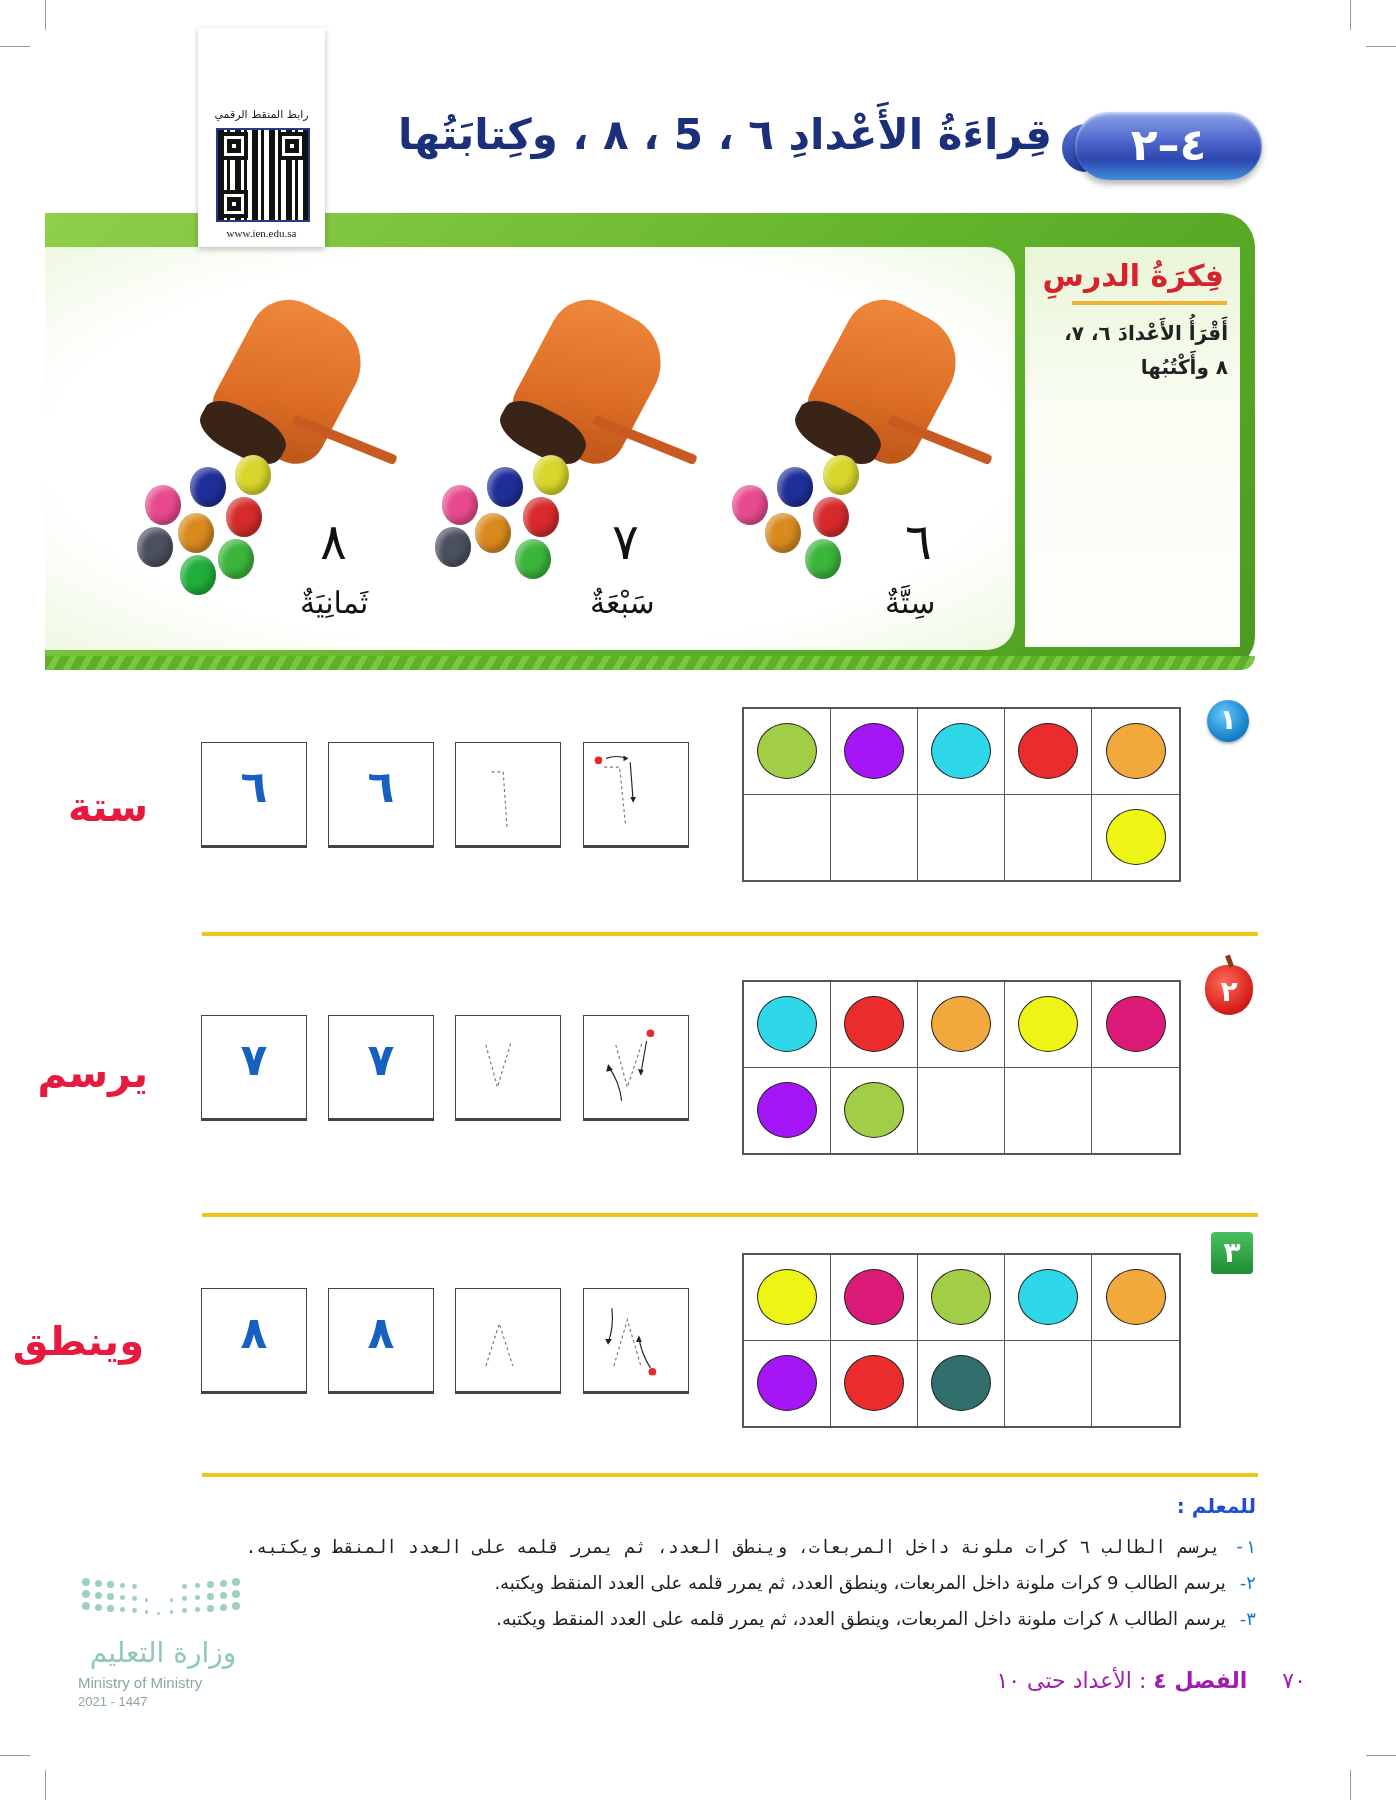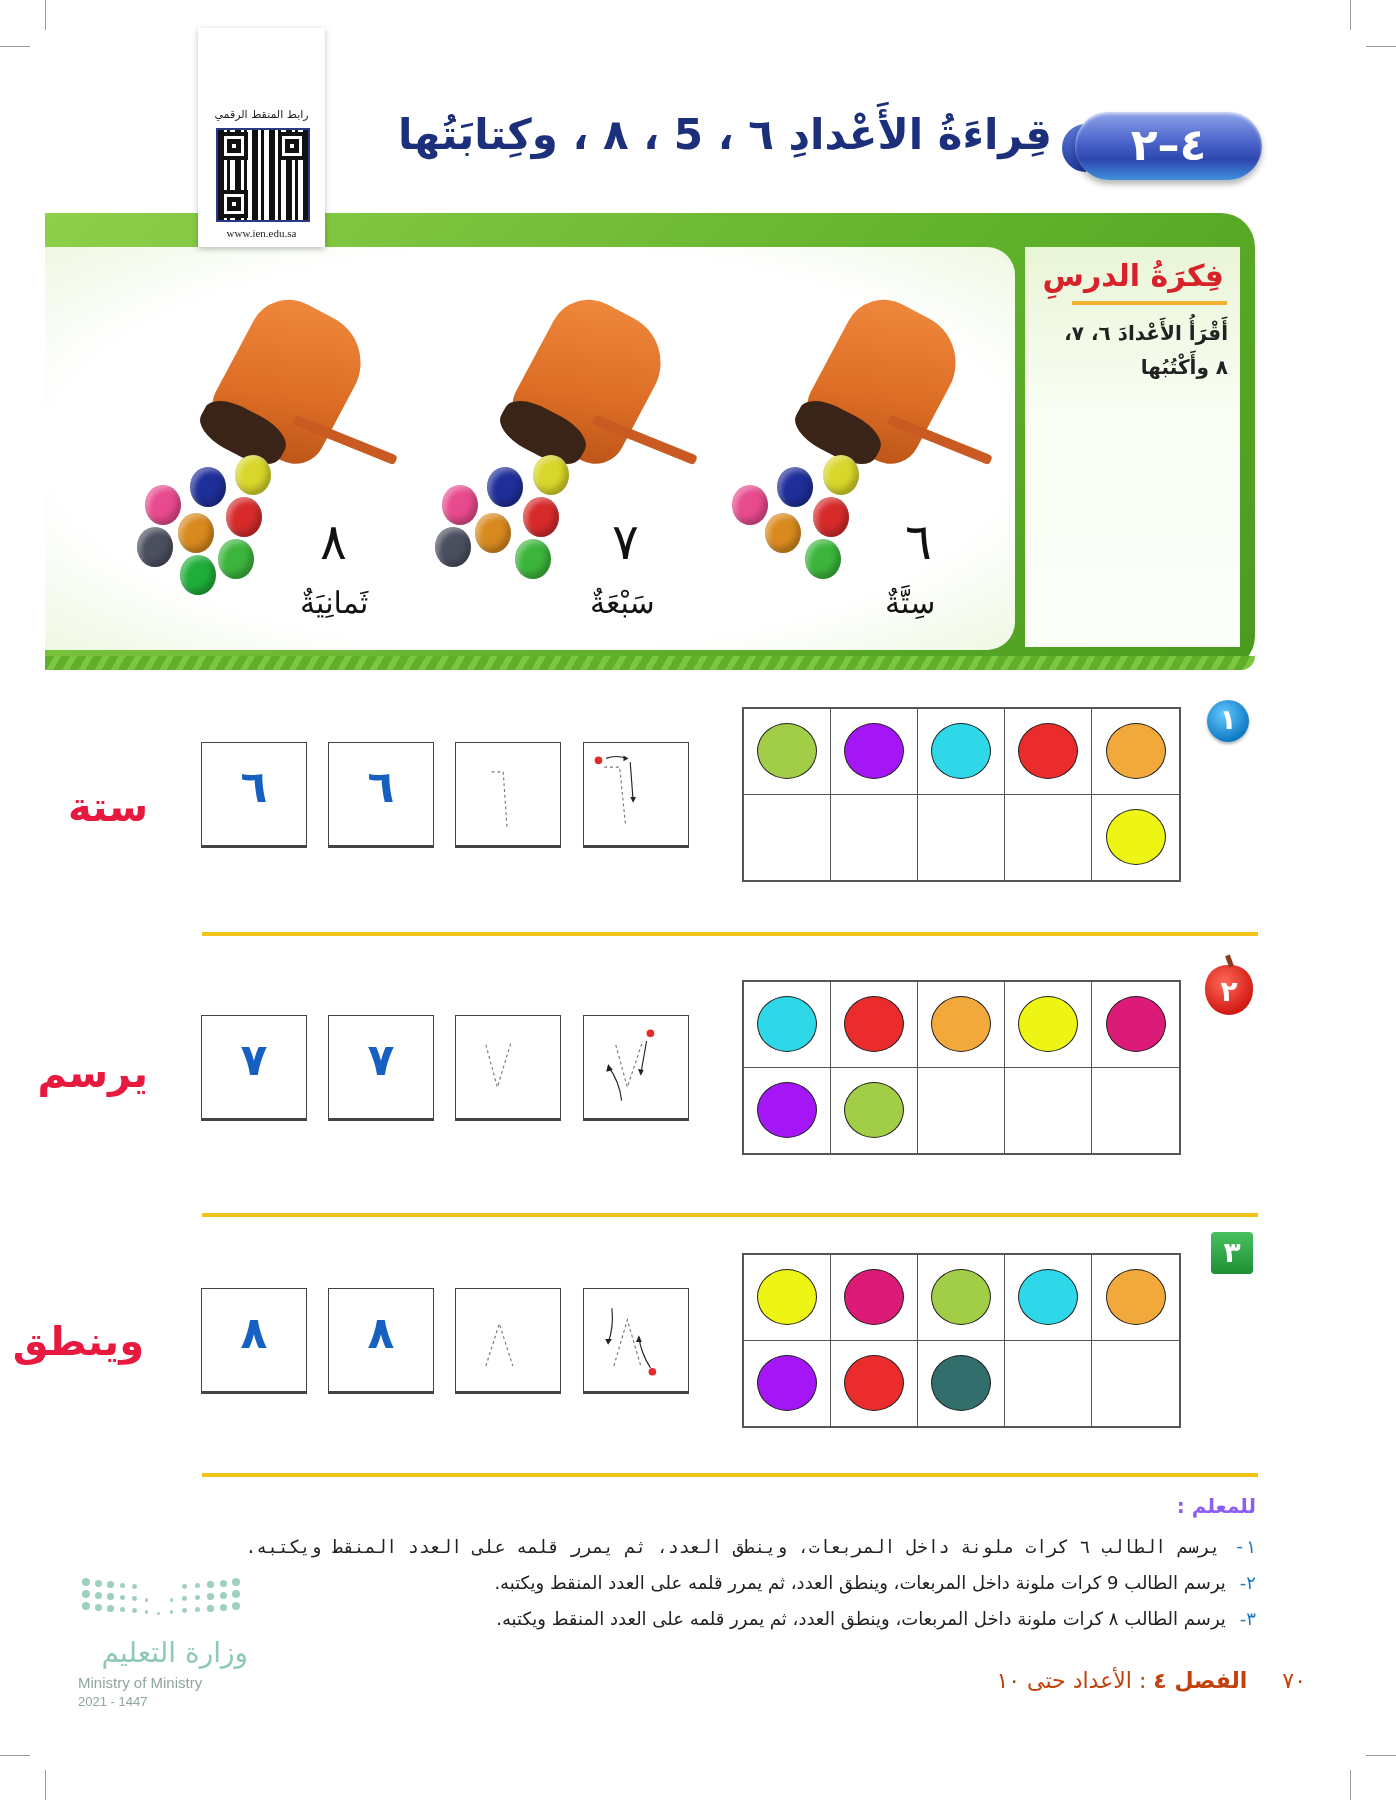--- a/index.html
+++ b/index.html
@@ -51,29 +51,29 @@
   .cell:nth-child(5n){border-right:none;}
   .cell:nth-child(n+6){border-bottom:none;}
   .ball{position:absolute;left:50%;top:50%;width:60px;height:56px;transform:translate(-50%,-50%);border-radius:50%;border:1.5px solid #222;box-sizing:border-box;}
   .divider{position:absolute;left:202px;width:1056px;height:4px;background:#f2c419;}
   .badge{position:absolute;}
   .badge-circle{width:42px;height:42px;border-radius:50%;background:radial-gradient(circle at 40% 35%,#66c9ff,#0f7cc4 70%,#0a5f9e);color:#fff;font-size:28px;font-weight:bold;text-align:center;line-height:40px;box-shadow:0 2px 3px rgba(0,0,0,.3);}
   .badge-apple{width:48px;height:50px;border-radius:45% 45% 50% 50%;background:radial-gradient(circle at 40% 35%,#ff6a5a,#d31b14 70%,#a31010);color:#fff;font-size:28px;font-weight:bold;text-align:center;line-height:54px;}
   .badge-apple::before{content:"";position:absolute;left:22px;top:-10px;width:5px;height:12px;background:#8b3a1a;transform:rotate(-20deg);}
   .badge-square{width:42px;height:42px;border-radius:4px;background:linear-gradient(180deg,#49c060,#1e8f33);color:#fff;font-size:28px;font-weight:bold;text-align:center;line-height:42px;}
   
-  .notes-head{right:140px;top:1494px;font-size:20px;font-weight:bold;color:#8b5cf6;direction:rtl;}
+  .notes-head{right:140px;top:1494px;font-size:20px;font-weight:bold;color:#1d4ed8;direction:rtl;}
   .note-line{position:absolute;right:140px;font-size:18px;color:#222;direction:rtl;white-space:nowrap;}
   .note-num{color:#1a78c2;margin-left:14px;}
-  .footer-page{right:90px;top:1668px;font-size:22px;color:#c2410c;direction:rtl;white-space:nowrap;}
+  .footer-page{right:90px;top:1668px;font-size:22px;color:#a21caf;direction:rtl;white-space:nowrap;}
   .footer-page b{font-weight:bold;}
   
   .logo{left:78px;top:1578px;width:170px;height:150px;}
   .logo-dot{position:absolute;border-radius:50%;background:#9fd0bf;}
-  .logo-ar{position:absolute;left:0;top:58px;width:170px;font-size:28px;color:#8fc9b6;direction:rtl;text-align:right;}
+  .logo-ar{position:absolute;left:0;top:58px;width:170px;font-size:28px;color:#8fc9b6;direction:rtl;text-align:center;}
   .logo-en{position:absolute;left:0;top:96px;font-size:15px;color:#8fa6a0;font-family:"Liberation Sans",sans-serif;}
   .logo-yr{position:absolute;left:0;top:116px;font-size:13px;color:#8fa6a0;font-family:"Liberation Sans",sans-serif;}
 </style>
 </head>
 <body>
 
 <div class="crop" style="left:0;top:46px;width:30px;height:1px;"></div>
 <div class="crop" style="left:45px;top:0;width:1px;height:30px;"></div>
 <div class="crop" style="right:0;top:46px;width:30px;height:1px;"></div>
 <div class="crop" style="left:1350px;top:0;width:1px;height:30px;"></div>

